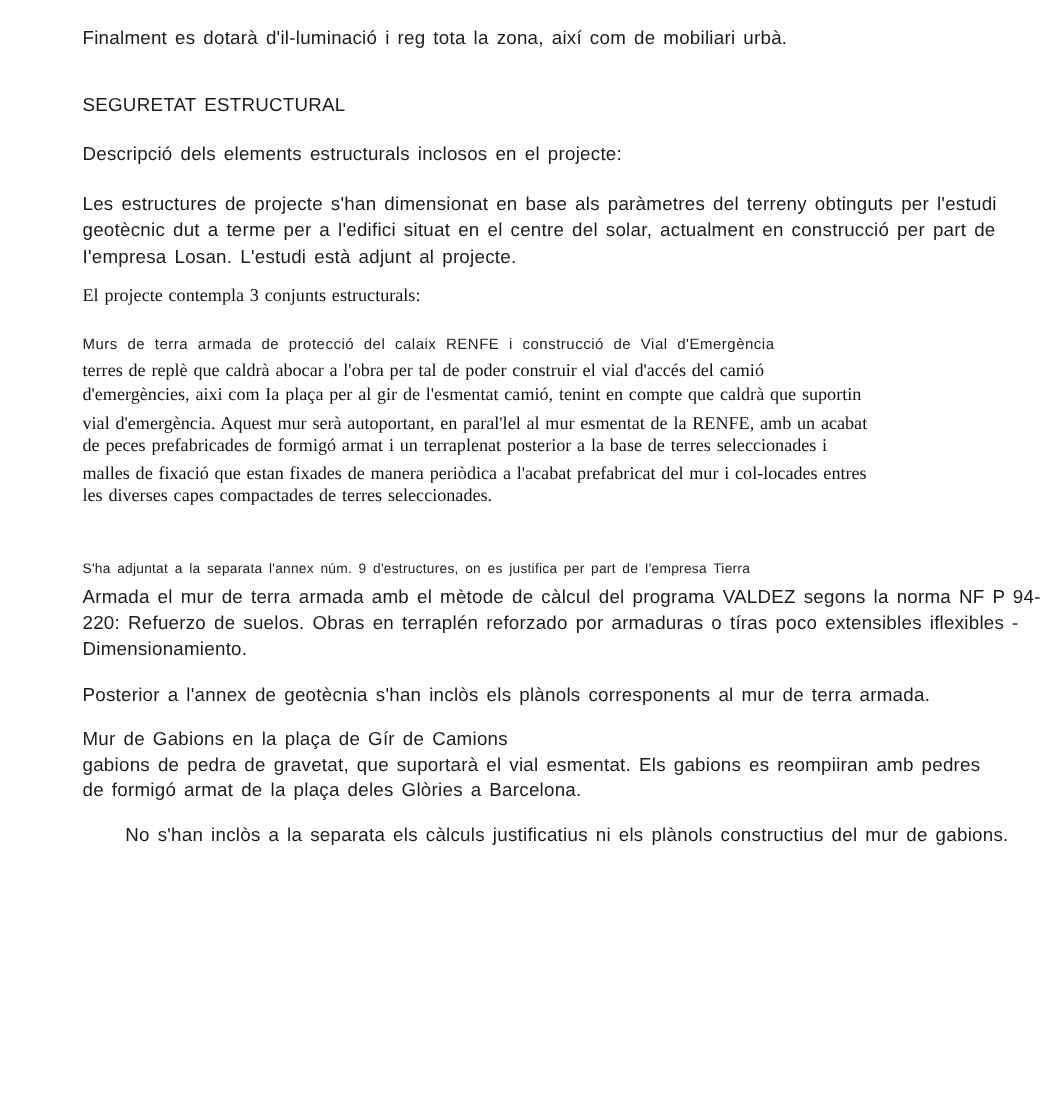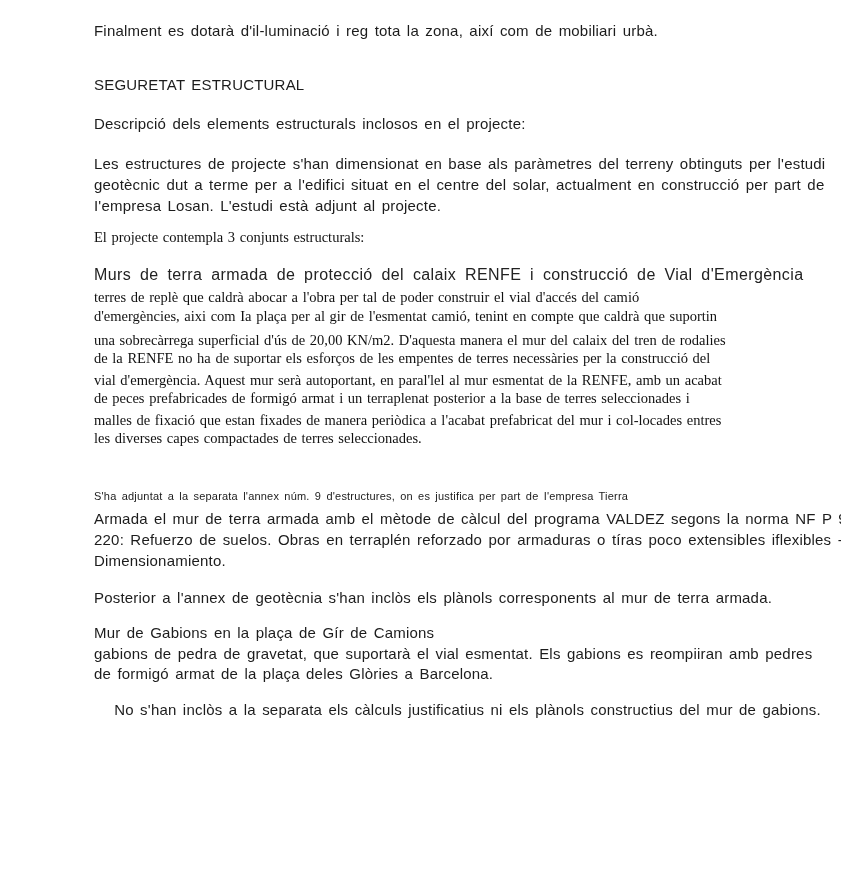--- a/index.html
+++ b/index.html
@@ -7,21 +7,21 @@
     padding: 0;
     background: #ffffff;
   }
   .page {
     position: relative;
     width: 841px;
     height: 884px;
     background: #ffffff;
     overflow: hidden;
     box-sizing: border-box;
-    padding: 20px 0 0 94px;
+    padding: 20px 0 0 66px;
     color: #1c1c1c;
   }
   .block { margin: 0; }
   .line { white-space: nowrap; }
 
   
   .sans .line {
     font-family: "Liberation Sans", "DejaVu Sans", sans-serif;
     font-size: 15px;
     line-height: 21px;
@@ -38,21 +38,21 @@
     color: #111111;
   }
 
   .b0  { margin-top: 0; }
   .b1  { margin-top: 33px; }
   .b2  { margin-top: 18px; }
   .b3  { margin-top: 19px; }
   .b4  { margin-top: 12px; }
   .b5  { margin-top: 18px; }
   .b5 .line {
-    font-size: 16px;
+    font-size: 12px;
     line-height: 20px;
     word-spacing: 4px;
     letter-spacing: 0.4px;
     color: #222222;
   }
   .b6  { margin-top: 3px; }
   .b7  { margin-top: 5px; }
   .b7 .line { line-height: 18px; }
   .b8  { margin-top: 4px; }
   .b8 .line { line-height: 18px; }
@@ -99,24 +99,20 @@
 
   <div class="block sans b5">
     <div class="line">Murs de terra armada de protecció del calaix RENFE i construcció de Vial d'Emergència</div>
   </div>
 
   <div class="block serif b6">
     <div class="line">terres de replè que caldrà abocar a l'obra per tal de poder construir el vial d'accés del camió</div>
     <div class="line">d'emergències, aixi com Ia plaça per al gir de l'esmentat camió, tenint en compte que caldrà que suportin</div>
   </div>
 
-  <div class="block serif b7">
-    <div class="line">una sobrecàrrega superficial d'ús de 20,00 KN/m2. D'aquesta manera el mur del calaix del tren de rodalies</div>
-    <div class="line">de la RENFE no ha de suportar els esforços de les empentes de terres necessàries per la construcció del</div>
-  </div>
 
   <div class="block serif b8">
     <div class="line">vial d'emergència. Aquest mur serà autoportant, en paral'lel al mur esmentat de la RENFE, amb un acabat</div>
     <div class="line">de peces prefabricades de formigó armat i un terraplenat posterior a la base de terres seleccionades i</div>
   </div>
 
   <div class="block serif b9">
     <div class="line">malles de fixació que estan fixades de manera periòdica a l'acabat prefabricat del mur i col-locades entres</div>
     <div class="line">les diverses capes compactades de terres seleccionades.</div>
   </div>

